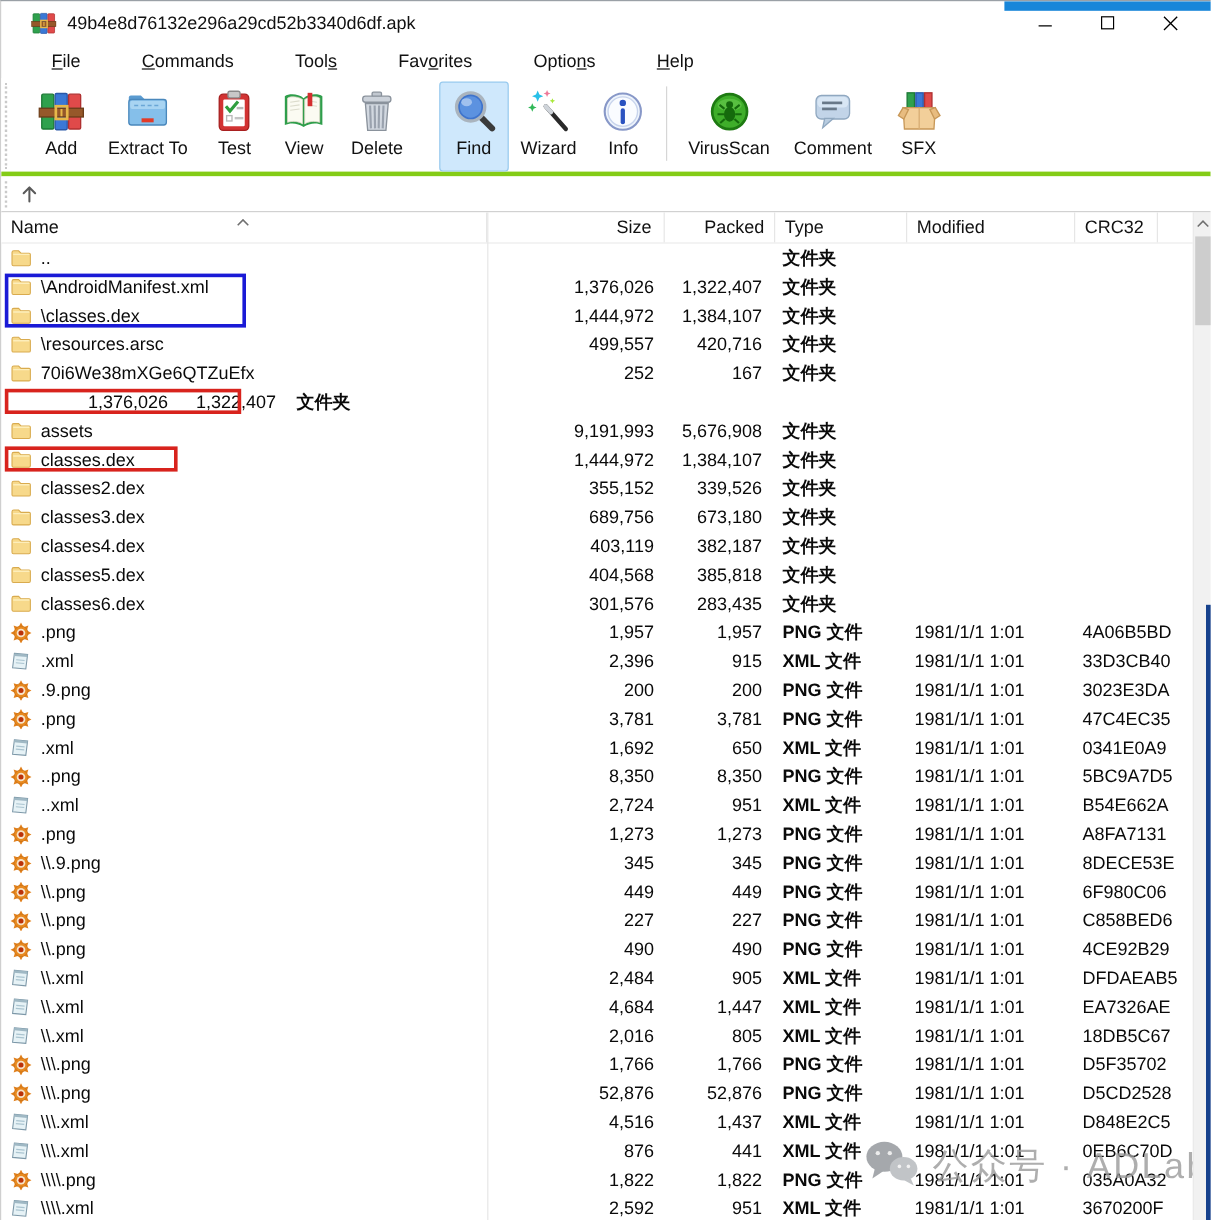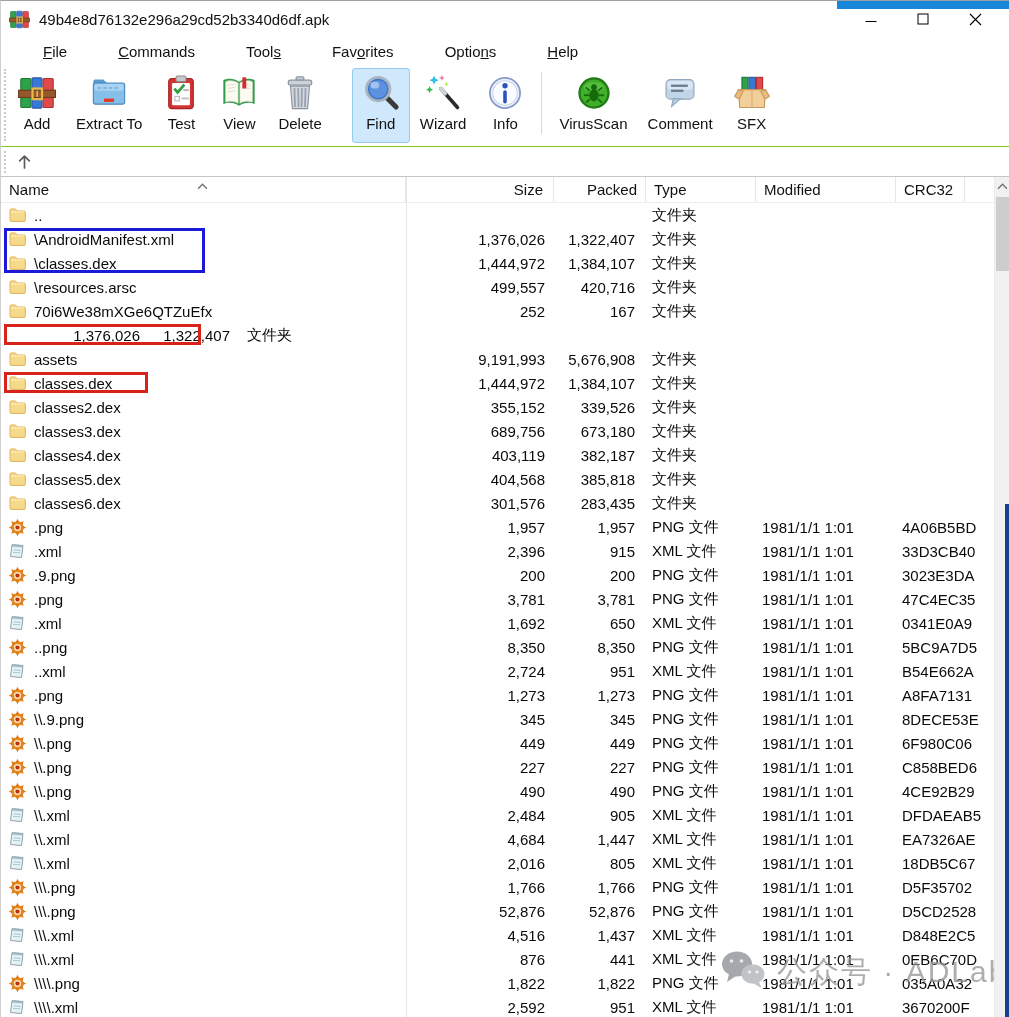--- a/index.html
+++ b/index.html
@@ -1,31 +1,31 @@
 <!DOCTYPE html>
 <html><head>
 <meta charset="utf-8">
 <style>
   html,body{margin:0;padding:0;background:#fff;}
   .win{position:relative;width:1009px;height:1017px;background:#fff;overflow:hidden;
        font-family:"Liberation Sans","DejaVu Sans",sans-serif;color:#111;
        border-top:1px solid #9aa0a6;border-left:1px solid #cfcfcf;box-sizing:border-box;}
   
-  .titlebar{position:absolute;left:0;top:0;right:0;height:36px;display:flex;align-items:center;padding-left:8px;}
+  .titlebar{position:absolute;left:0;top:0;right:0;height:36px;display:flex;align-items:center;padding-left:25px;}
   .app-icon{width:22px;height:22px;display:flex;align-items:center;}
   .title{font-size:15px;margin-left:8px;white-space:nowrap;}
   .win-controls{position:absolute;right:8px;top:0;height:36px;display:flex;}
   .wc{width:52px;height:36px;display:flex;align-items:center;justify-content:center;}
   
   .menubar{position:absolute;left:0;top:36px;right:0;height:28px;display:flex;align-items:center;padding-left:8px;font-size:15px;}
   .menu-item{margin-right:17px;white-space:nowrap;margin-left:34px;}
   .menu-item .u{text-decoration:underline;}
   
   .toolbar{position:absolute;left:0;top:64px;right:0;height:82px;display:flex;align-items:flex-start;
-           padding:3px 0 0 7px;border-bottom:1px solid #84cc16;box-sizing:border-box;background:#fff;}
+           padding:3px 0 0 21px;border-bottom:4px solid #84cc16;box-sizing:border-box;background:#fff;}
   .tool-btn{display:flex;flex-direction:column;align-items:center;height:70px;padding:3px 9px 0;
             border:1px solid transparent;border-radius:3px;}
   .tool-btn.selected{background:#cfe8fc;border-color:#96c9ee;margin-left:20px;}
   .tool-icon{height:42px;display:flex;align-items:center;justify-content:center;}
   .tool-label{font-size:15px;margin-top:1px;white-space:nowrap;}
   .tool-sep{width:1px;height:62px;background:#d6d6d6;margin:4px 7px 0;}
   
   .addressbar{position:absolute;left:0;top:146px;right:0;height:30px;display:flex;align-items:center;
               border-bottom:1px solid #c6c6c6;box-sizing:border-box;background:#fff;}
   .up-btn{margin-left:15px;display:flex;align-items:center;}
@@ -44,21 +44,21 @@
   .hc-crc{width:69px;padding-left:8px;}
   .hc-blank{flex:1;border-right:none;}
   .sortcaret{position:absolute;left:196px;top:-1px;}
   
   .rows{position:absolute;left:0;top:202px;width:993px;}
   .file-row{height:24px;display:flex;align-items:center;font-size:15px;color:#0a0a0a;}
   .c-name{width:405px;padding-left:7px;display:flex;align-items:center;box-sizing:border-box;white-space:pre;overflow:hidden;}
   .c-name .file-icon{width:19px;height:18px;margin-right:7px;display:flex;align-items:center;flex:none;}
   .c-size{width:146px;text-align:right;padding-right:7px;box-sizing:border-box;}
   .c-packed{width:92px;text-align:right;padding-right:9px;box-sizing:border-box;}
-  .c-type{width:110px;padding-left:8px;box-sizing:border-box;white-space:nowrap;}
+  .c-type{width:110px;padding-left:8px;box-sizing:border-box;white-space:nowrap;font-weight:bold;}
   .c-mod{width:140px;padding-left:8px;box-sizing:border-box;white-space:nowrap;}
   .c-crc{flex:1;padding-left:8px;box-sizing:border-box;white-space:nowrap;}
   .colline{position:absolute;left:405px;top:176px;bottom:0;width:1px;background:#e7e7e7;}
   
   .anno{position:absolute;box-sizing:border-box;pointer-events:none;}
   
   .watermark{position:absolute;left:718px;top:948px;display:flex;align-items:center;gap:10px;
              pointer-events:none;opacity:.8;}
   .watermark-text{font-size:30px;color:#9b9b9b;letter-spacing:2px;white-space:nowrap;}
   

